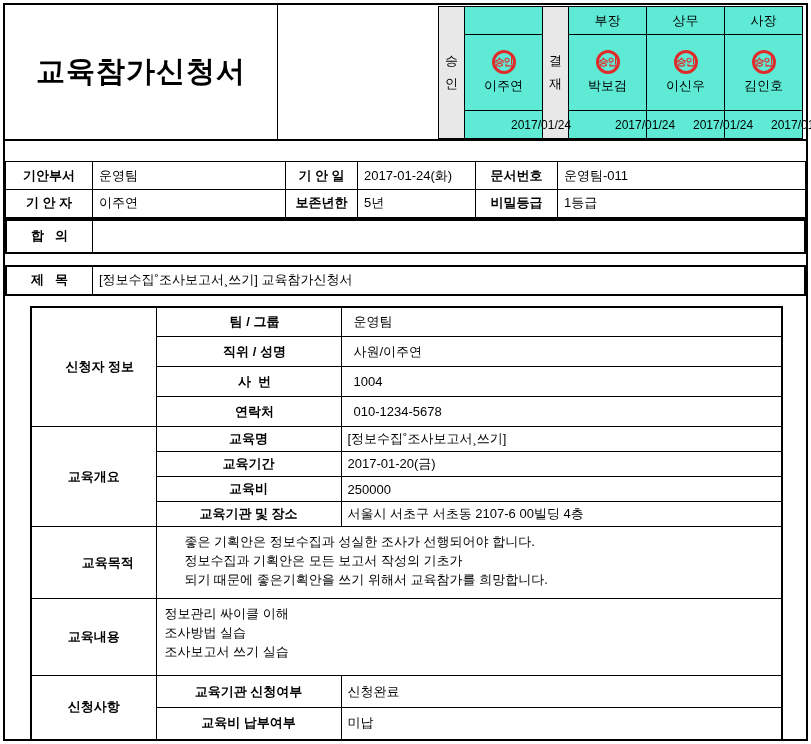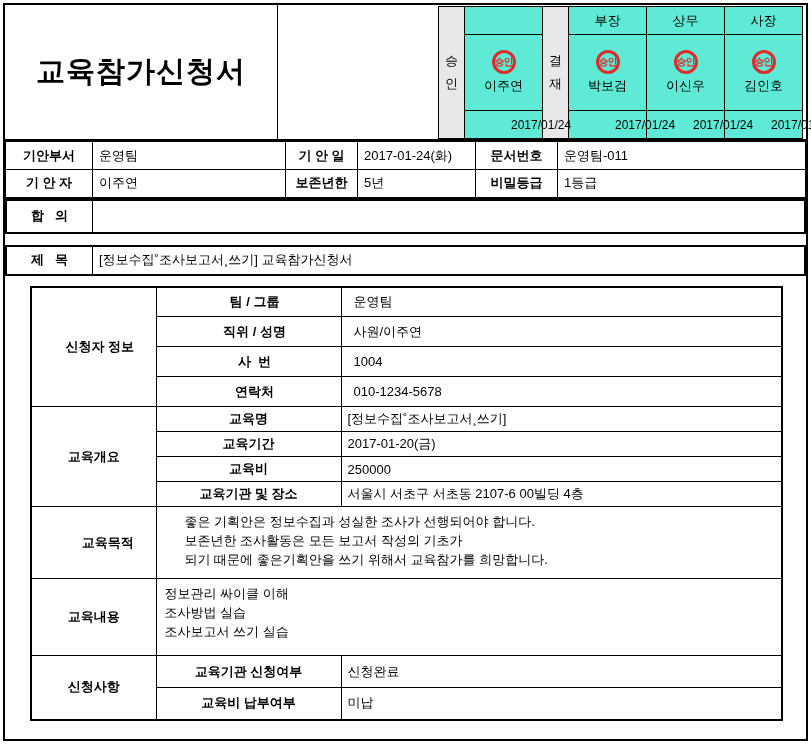--- a/index.html
+++ b/index.html
@@ -53,21 +53,21 @@
     border: 3px solid var(--stamp_red, #e02b2b);
     border-radius: 50%;
     color: var(--stamp_red, #e02b2b);
     font-size: 10px; font-weight: bold;
     display: flex; align-items: center; justify-content: center;
     letter-spacing: -1px;
   }
   .sname { font-size: 13px; }
 
   
-  .info { width: 100%; margin-top: 0; border-top: 1px solid #000; border-bottom: 2px solid #000; }
+  .info { width: 100%; margin-top: 20px; border-top: 1px solid #000; border-bottom: 2px solid #000; }
   .info td { border: 1px solid #000; height: 28px; font-size: 13px; }
   .info td.label { font-weight: bold; text-align: center; white-space: pre; }
   .info td.value { text-align: left; padding-left: 6px; }
 
   
   .bar {
     border: 2px solid #000;
     display: flex; align-items: stretch;
   }
   .bar.agree { height: 35px; margin-top: 0; }
@@ -243,21 +243,21 @@
     </tr>
     <tr class="h25">
       <td class="fl">교육기관 및 장소</td>
       <td class="fv">서울시 서초구 서초동 2107-6 00빌딩 4층</td>
     </tr>
 
     <tr class="h72">
       <td class="sec">교육목적</td>
       <td class="txt" colspan="2">
         <div class="line">좋은 기획안은 정보수집과 성실한 조사가 선행되어야 합니다.</div>
-        <div class="line">보존년한 조사활동은 모든 보고서 작성의 기초가</div>
+        <div class="line">정보수집과 기획안은 모든 보고서 작성의 기초가</div>
         <div class="line">되기 때문에 좋은기획안을 쓰기 위해서 교육참가를 희망합니다.</div>
       </td>
     </tr>
 
     <tr class="h77">
       <td class="sec">교육내용</td>
       <td class="txt" colspan="2">
         <div class="line">정보관리 싸이클 이해</div>
         <div class="line">조사방법 실습</div>
         <div class="line">조사보고서 쓰기 실습</div>

